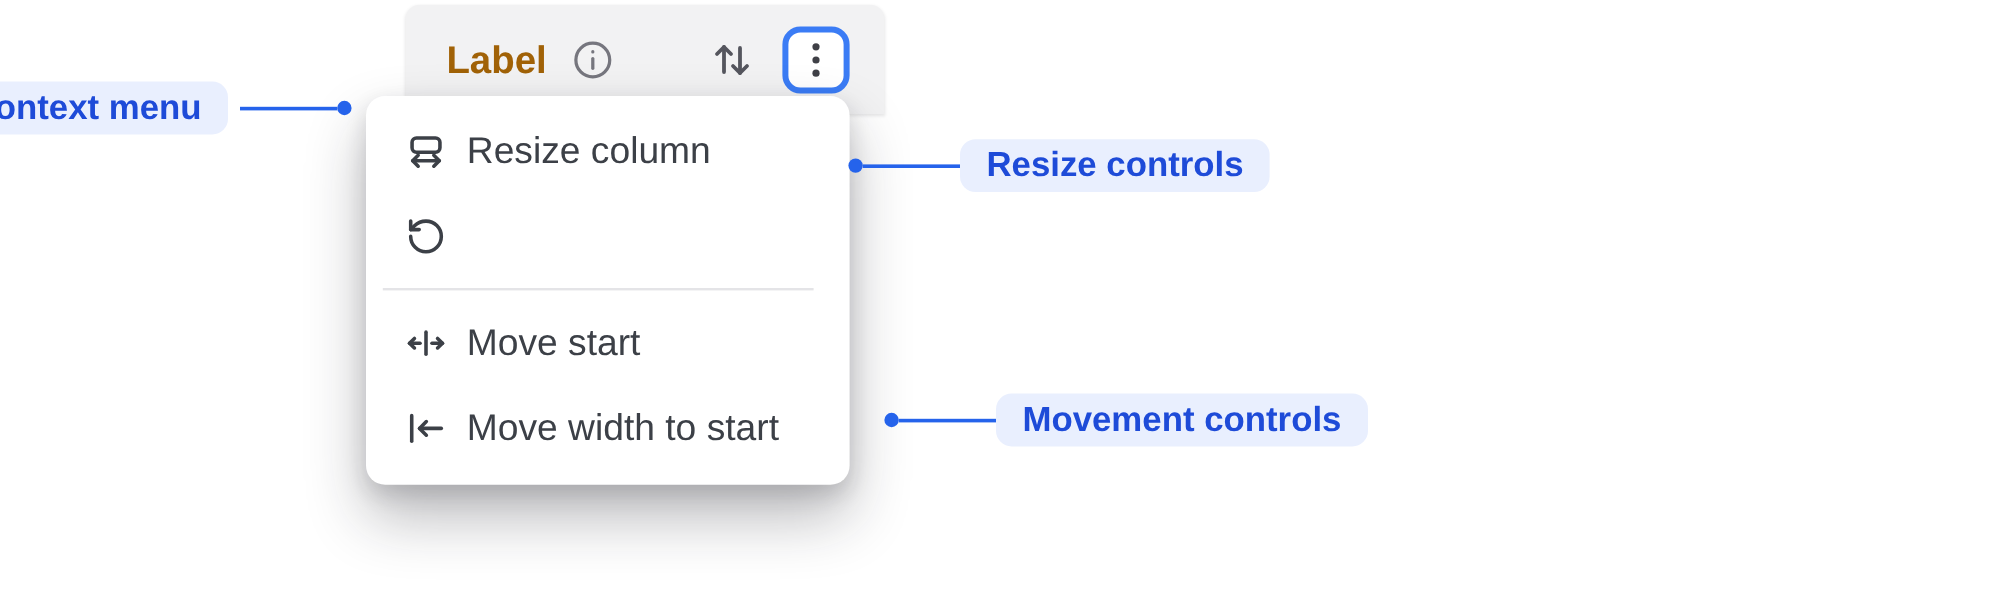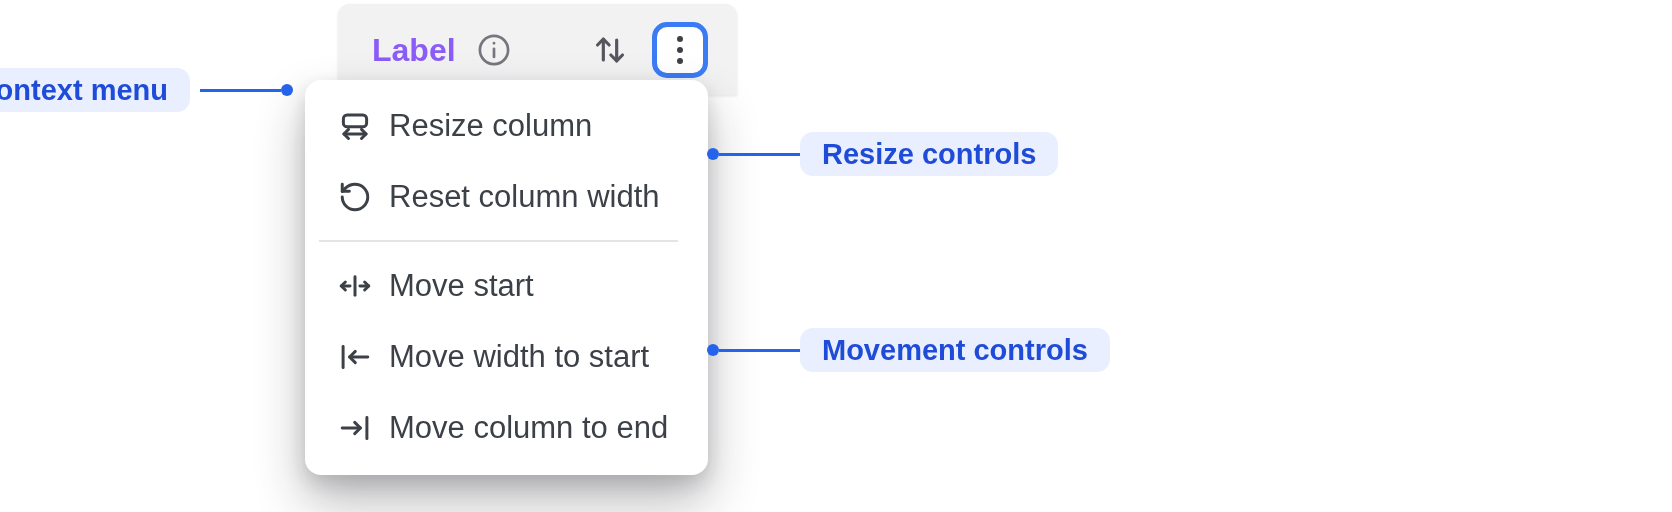--- a/index.html
+++ b/index.html
@@ -10,21 +10,21 @@
   }
   
   .column-header{
     position:absolute;left:338px;top:4px;width:399px;height:91px;
     background:#f2f2f3;border-radius:12px 12px 0 0;
     display:flex;align-items:center;box-sizing:border-box;
     padding:0 29px 0 34px;
     box-shadow:0 1px 3px rgba(20,20,30,0.10);
     z-index:1;
   }
-  .col-label{font-size:32px;font-weight:700;color:#8b5cf6;line-height:1;}
+  .col-label{font-size:32px;font-weight:700;color:#a16207;line-height:1;}
   .icon{display:inline-flex;align-items:center;justify-content:center;}
   .info-icon{margin-left:20px;color:#76767e;}
   .spacer{flex:1;}
   .sort-icon{color:#55565e;margin-right:22px;}
   .more-button{
     width:56px;height:56px;box-sizing:border-box;background:#ffffff;
     border:5px solid #3b7cf5;border-radius:15px;
     display:flex;flex-direction:column;align-items:center;justify-content:center;
     gap:5px;cursor:pointer;padding:0;
   }
@@ -47,22 +47,22 @@
   .annotation{position:absolute;display:flex;align-items:center;z-index:3;}
   .ann-pill{
     height:44px;display:inline-flex;align-items:center;padding:0 22px;
     background:#e9effe;border-radius:13px;color:#1e4bd8;
     font-size:29px;font-weight:700;white-space:nowrap;line-height:1;
   }
   .ann-line{height:3px;width:81px;background:#2563eb;flex:0 0 auto;}
   .ann-dot{width:12px;height:12px;border-radius:50%;background:#2563eb;flex:0 0 auto;}
   .annotation-context{right:1379px;top:68px;}
   .annotation-context .ann-line{margin-left:10px;}
-  .annotation-resize{left:707px;top:132px;}
-  .annotation-movement{left:707px;top:328px;}
+  .annotation-resize{left:707px;top:116px;}
+  .annotation-movement{left:737px;top:328px;}
   svg{display:block;}
 </style>
 </head>
 <body>
 
 <div class="canvas">
 
   <div class="column-header">
     <span class="col-label">Label</span>
     <span class="icon info-icon">
@@ -102,21 +102,20 @@
       <span class="menu-item-label">Resize column</span>
     </div>
 
     <div class="menu-item">
       <span class="icon">
         <svg width="34" height="34" viewBox="0 0 24 24" fill="none" stroke="currentColor" stroke-width="2.1" stroke-linecap="round" stroke-linejoin="round">
           <path d="M3 12a9 9 0 1 0 9-9 9.75 9.75 0 0 0-6.74 2.74L3 8"></path>
           <path d="M3 3v5h5"></path>
         </svg>
       </span>
-      <span class="menu-item-label">Reset column width</span>
     </div>
 
     <div class="menu-divider"></div>
 
     <div class="menu-item">
       <span class="icon">
         <svg width="34" height="34" viewBox="0 0 24 24" fill="none" stroke="currentColor" stroke-width="2.1" stroke-linecap="round" stroke-linejoin="round">
           <path d="M12 5.5v13"></path>
           <path d="M8.5 12H2.3"></path>
             <path d="m5.2 9.2-2.9 2.8 2.9 2.8"></path>
@@ -131,30 +130,20 @@
       <span class="icon">
         <svg width="34" height="34" viewBox="0 0 24 24" fill="none" stroke="currentColor" stroke-width="2.1" stroke-linecap="round" stroke-linejoin="round">
           <path d="M3.6 4.5v15"></path>
           <path d="M21 12H8.2"></path>
             <path d="m12.2 8-4 4 4 4"></path>
         </svg>
       </span>
       <span class="menu-item-label">Move width to start</span>
     </div>
 
-    <div class="menu-item">
-      <span class="icon">
-        <svg width="34" height="34" viewBox="0 0 24 24" fill="none" stroke="currentColor" stroke-width="2.1" stroke-linecap="round" stroke-linejoin="round">
-          <path d="M20.4 4.5v15"></path>
-          <path d="M3 12h12.8"></path>
-            <path d="m11.8 8 4 4-4 4"></path>
-        </svg>
-      </span>
-      <span class="menu-item-label">Move column to end</span>
-    </div>
 
   </div>
 
   <div class="annotation annotation-context">
     <span class="ann-pill">Context menu</span>
     <span class="ann-line"></span>
     <span class="ann-dot"></span>
   </div>
 
   <div class="annotation annotation-resize">

